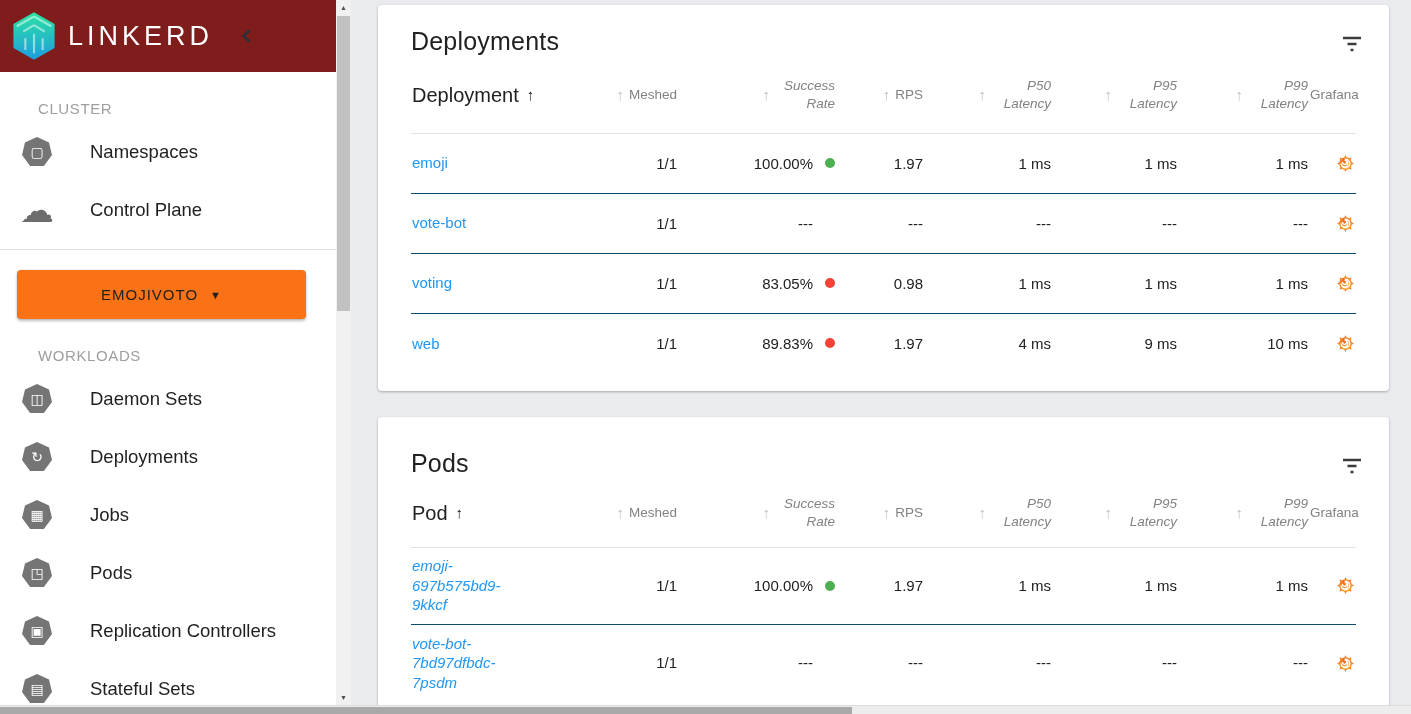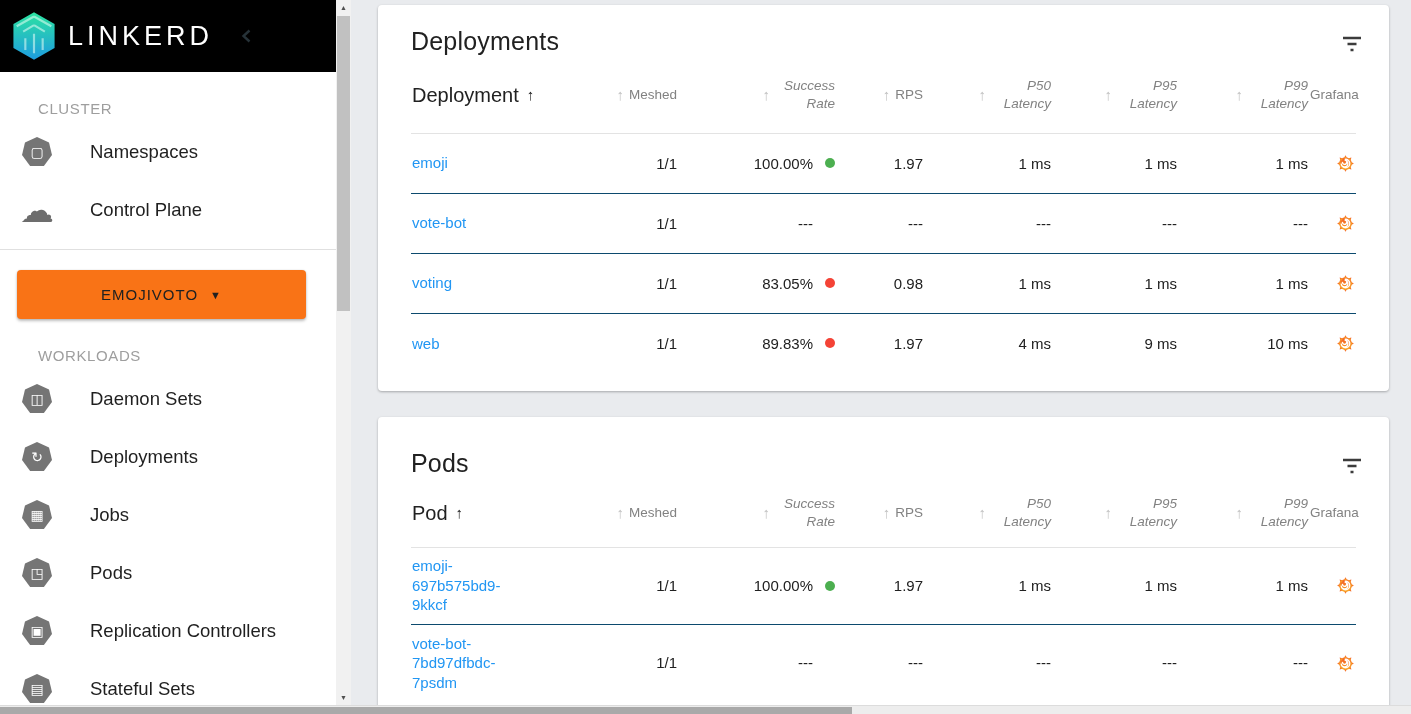--- a/index.html
+++ b/index.html
@@ -2,21 +2,21 @@
 <html><head>
 <meta charset="utf-8">
 <style>
   * { box-sizing: border-box; }
   html,body { margin:0; padding:0; width:1411px; height:714px; overflow:hidden;
     font-family:"Liberation Sans", sans-serif; background:#e9ebee; }
   .app { display:flex; width:1411px; height:714px; position:relative; }
 
   
   .sidebar { width:336px; flex:none; background:#fff; height:100%; overflow:hidden; }
-  .sidebar-header { height:72px; background:#000000; display:flex; align-items:center; padding:0 10px 0 8px; }
+  .sidebar-header { height:72px; background:#7f1d1d; display:flex; align-items:center; padding:0 10px 0 8px; }
   .logo { display:flex; align-items:center; text-decoration:none; cursor:pointer; }
   .logo svg { width:52px; height:52px; flex:none; }
   .logo-text { color:#fff; font-size:27px; letter-spacing:4px; font-weight:400; margin-left:8px; }
   .collapse { margin-left:22px; cursor:pointer; display:flex; align-items:center; }
 
   .section-label { color:#9e9e9e; font-size:15px; letter-spacing:.6px; padding-left:22px; margin-top:28px;margin-left:16px; }
   .nav-list { margin-top:6px; }
   .nav-item { display:flex; align-items:center; height:58px; padding-left:22px; cursor:pointer; }
   .icon-wrap { width:30px; height:30px; flex:none; display:flex; align-items:center; justify-content:center; margin-right:38px; }
   .hepta { background:#757575; clip-path:polygon(50% 0%, 90% 18%, 100% 60%, 73% 97%, 27% 97%, 0% 60%, 10% 18%);
@@ -63,21 +63,21 @@
   .narrow .th-label { display:inline-block; max-width:60px; text-align:right;font-style:italic; }
   .arrow { color:#c2c2c2; font-size:15px; margin-right:5px; vertical-align:middle; }
   .sorted .th-label { color:#212121; font-size:20px; }
   .sorted .arrow { color:#212121; margin:0 0 0 8px; }
 
   tbody tr { border-top:1px solid #0c4a6e; }
   tbody tr:first-child { border-top:none; }
   tbody td { height:60px; font-size:15px; color:#212121; }
   .card.pods tbody td { height:77px; }
   .res-link { color:#2196f3; text-decoration:none; cursor:pointer; line-height:1.3; }
-  .card.pods .res-link { display:inline-block; max-width:120px; overflow-wrap:break-word; }
+  .card.pods .res-link { display:inline-block; max-width:120px; overflow-wrap:break-word;font-style:italic; }
   .sr-wrap { display:inline-flex; align-items:center; gap:12px; }
   .dot { width:10px; height:10px; border-radius:50%; flex:none; }
   .dot.good { background:#4caf50; }
   .dot.bad { background:#f44336; }
   .dot.none { visibility:hidden; }
   td.grafana-cell { text-align:right; }
   td.grafana-cell a { display:inline-block; cursor:pointer; }
   .grafana-icon { width:19px; height:19px; vertical-align:middle; }
 
   

